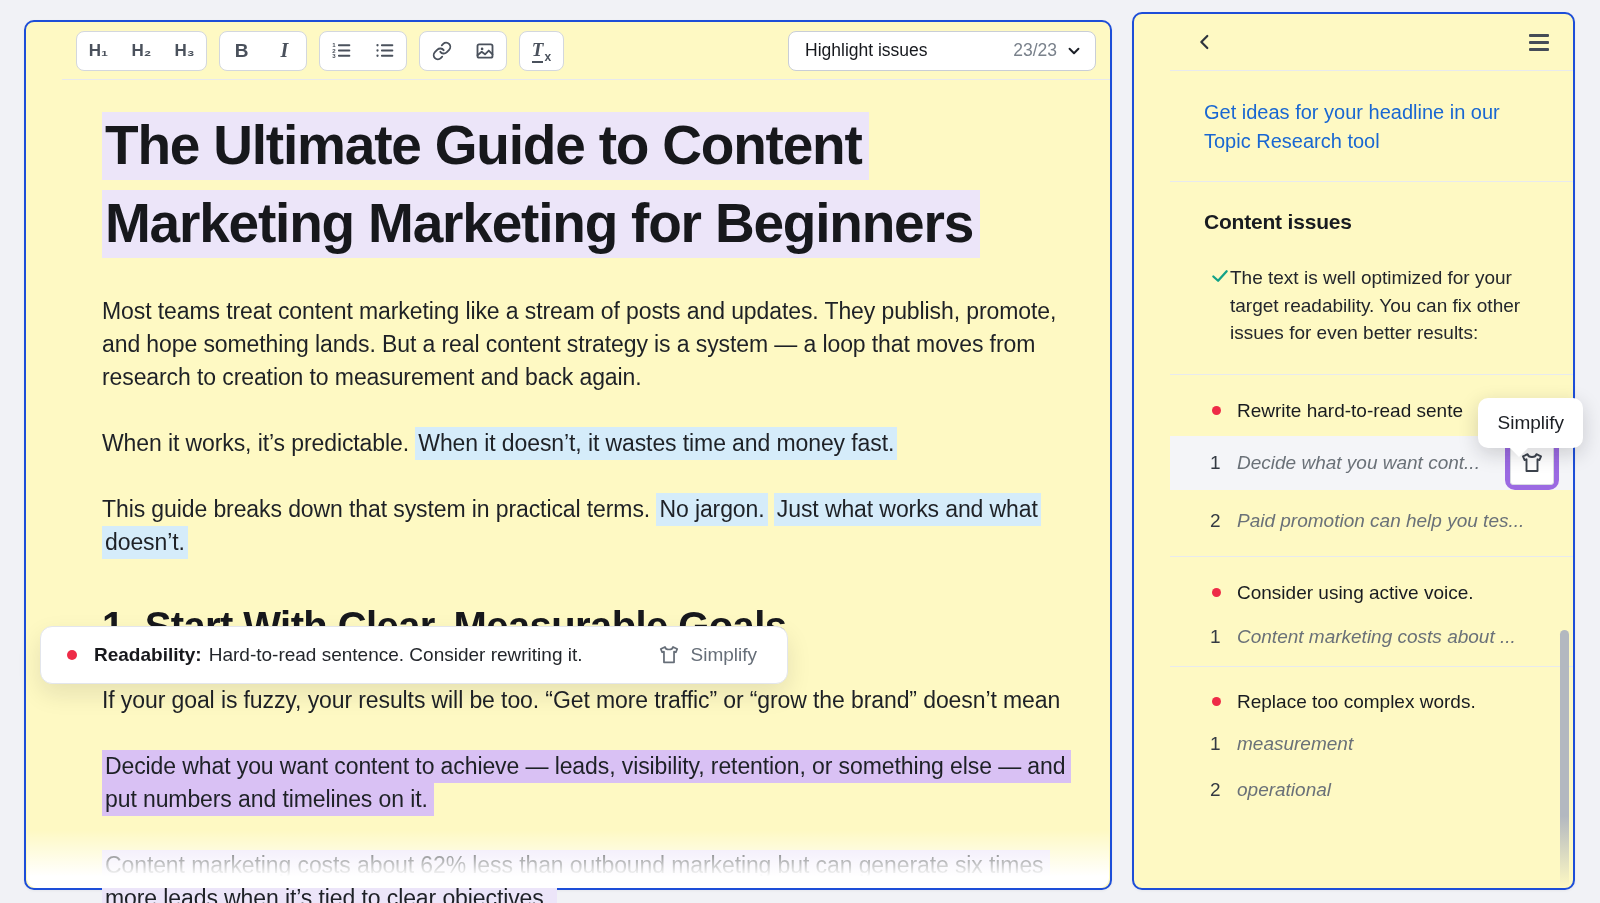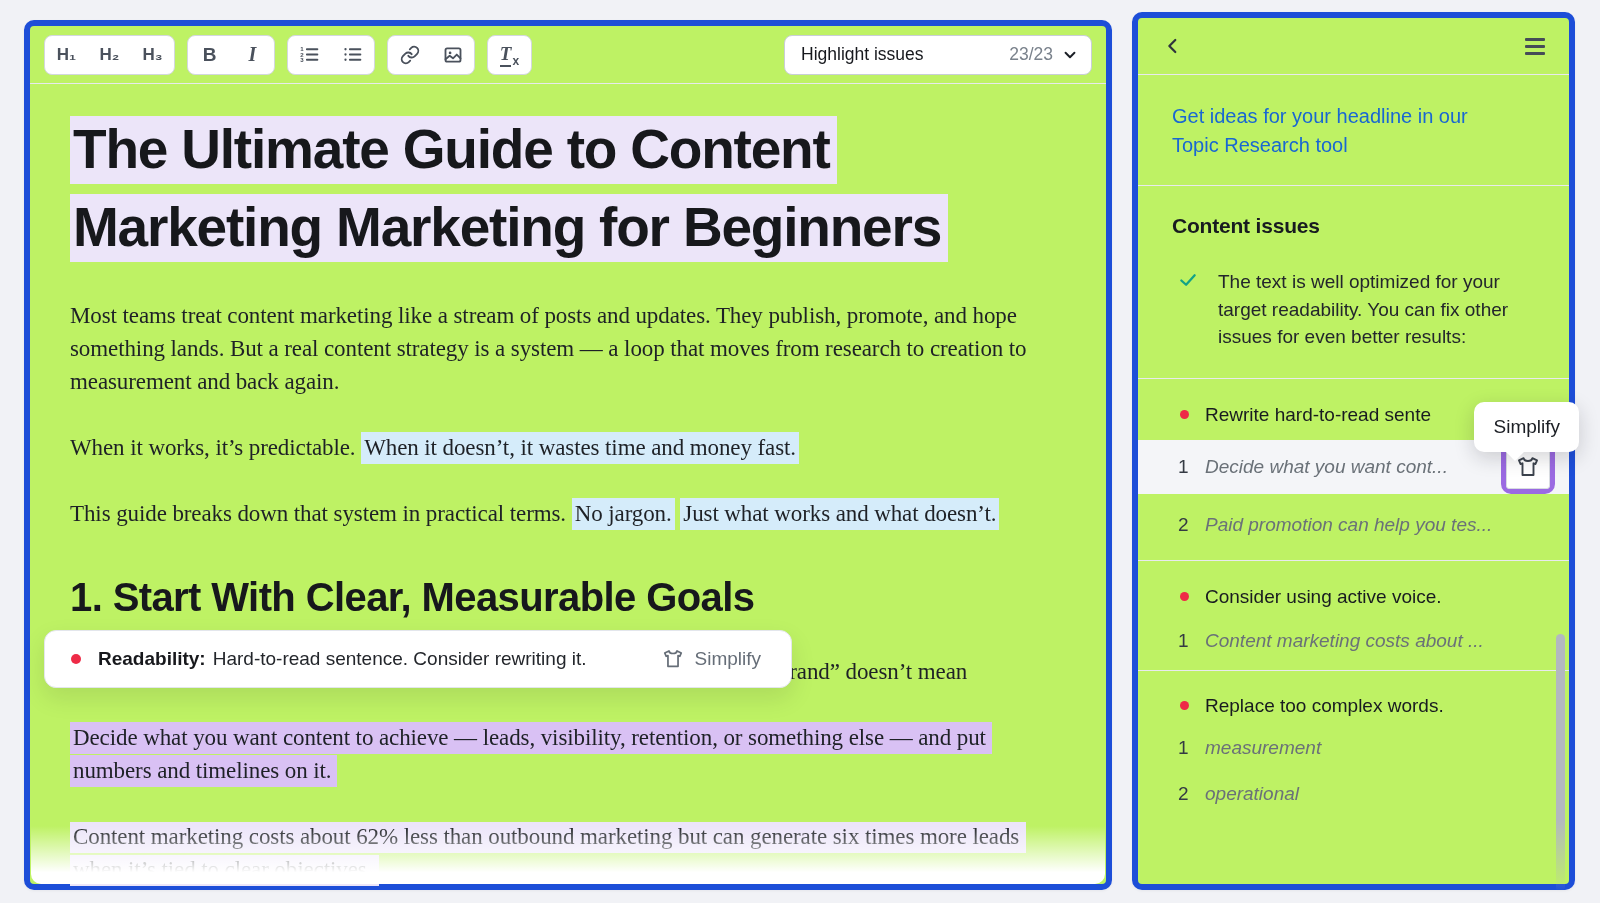--- a/index.html
+++ b/index.html
@@ -5,24 +5,25 @@
   * { box-sizing: border-box; margin: 0; padding: 0; }
   html, body { width: 1600px; height: 903px; overflow: hidden; }
   body {
     position: relative;
     background: #f1f2f6;
     font-family: "Liberation Sans", "DejaVu Sans", sans-serif;
     color: #1e2126;
   }
   .card {
     position: absolute;
-    background: #bef264;
-    border: 6px solid #1d4ed8;
+    background: #fef9c3;
+    border: 2px solid #1d4ed8;
     border-radius: 10px;
     box-shadow: 0 1px 3px rgba(23,26,31,.05);
+    padding-left: 36px;
   }
 
   
   .editor-card { left: 24px; top: 20px; width: 1088px; height: 870px; }
   .toolbar {
     height: 58px; display: flex; align-items: center; gap: 12px;
     padding: 0 14px; border-bottom: 1px solid #e7e9ee;
   }
   .tb-group {
     display: inline-flex; border: 1px solid #d3d7de; border-radius: 8px;
@@ -51,21 +52,21 @@
 
   .doc { padding: 26px 40px 0; }
   .doc h1 {
     font-size: 55px; line-height: 78px; font-weight: 800;
     letter-spacing: -1.2px; color: #17181c;
   }
   .doc h2 {
     font-size: 40px; line-height: 50px; font-weight: 800;
     letter-spacing: -0.6px; color: #17181c; margin-top: 42px;
   }
-  .doc p { font-size: 23px; line-height: 33px; color: #1e2126; margin-top: 33px; letter-spacing: -0.1px; font-family: Liberation Serif, serif; }
+  .doc p { font-size: 23px; line-height: 33px; color: #1e2126; margin-top: 33px; letter-spacing: -0.1px; }
   .hl-purple {
     background: #ece5f9; padding: 2px 7px 4px 3px;
     -webkit-box-decoration-break: clone; box-decoration-break: clone;
   }
   .hl-purple-strong {
     background: #d9c1f4; padding: 3px 6px 4px 3px;
     -webkit-box-decoration-break: clone; box-decoration-break: clone;
   }
   .hl-blue {
     background: #d5ecfa; padding: 3px 3px 4px;
@@ -105,21 +106,21 @@
   }
   .icon-btn { background: none; border: none; cursor: pointer; display: flex; align-items: center; }
   .sb-header .menu { margin-left: auto; }
   .hamburger { display: flex; flex-direction: column; gap: 4px; }
   .hamburger i { display: block; width: 20px; height: 3px; background: #454c57; border-radius: 1px; }
 
   .sb-link-wrap { padding: 27px 34px 25px; border-bottom: 1px solid #e8eaee; }
   .sb-link { color: #1967d2; font-size: 20px; line-height: 29px; display: block; width: 315px; text-decoration: none; cursor: pointer; }
 
   .sb-h { margin: 28px 34px 0; font-size: 21px; font-weight: 700; color: #181b20; letter-spacing: -0.2px; }
-  .sb-check { display: flex; margin: 30px 34px 0 40px; gap: 20px; }
+  .sb-check { display: flex; margin: 30px 34px 0 40px; gap: 0; }
   .sb-check svg { flex: 0 0 20px; margin-top: 2px; }
   .sb-check-text { font-size: 19px; line-height: 27.5px; color: #23262c; width: 314px; }
   .sb-div { height: 1px; background: #e8eaee; margin-top: 27px; }
 
   .issue-title-row {
     display: flex; align-items: center; padding: 25px 34px 0 42px; gap: 16px;
     font-size: 19px; color: #181b20; cursor: pointer;
   }
   .dot { width: 9px; height: 9px; border-radius: 50%; background: #ee2b47; flex: 0 0 9px; }
   .issue-row {

